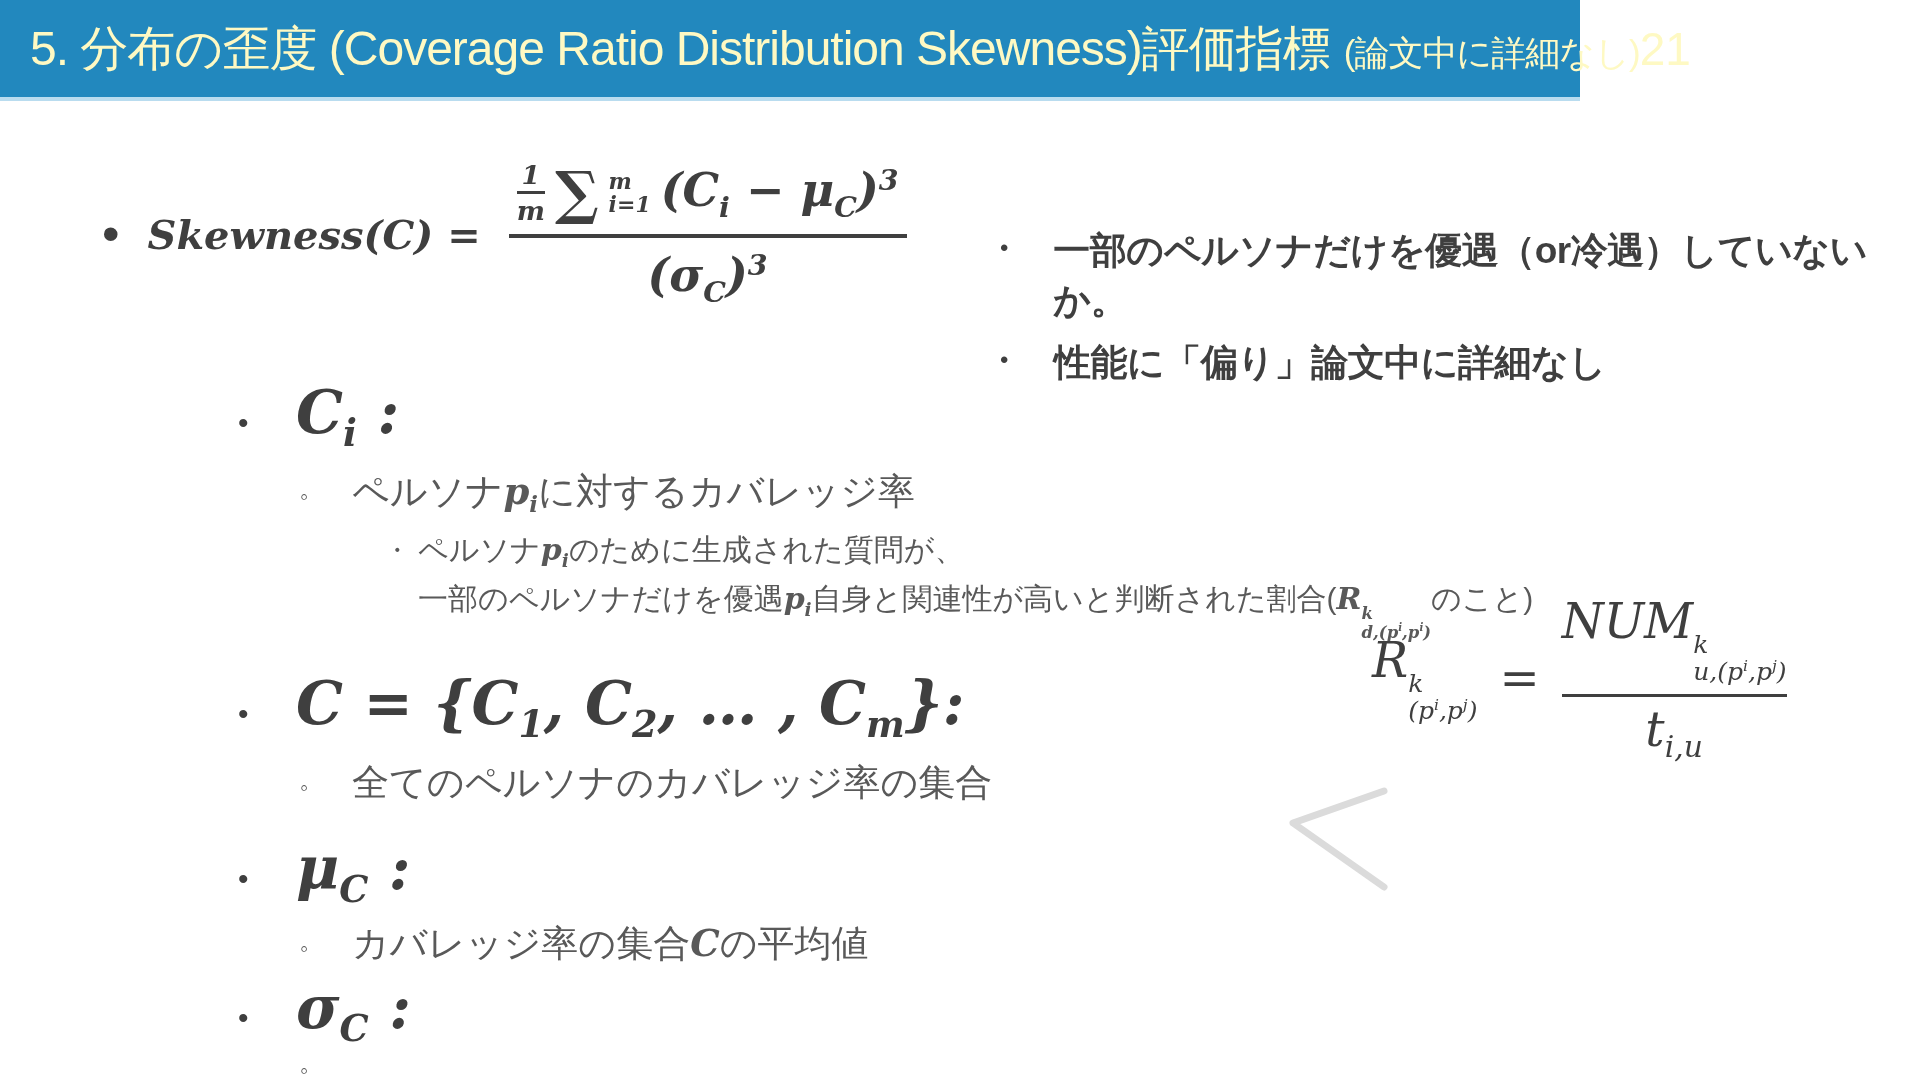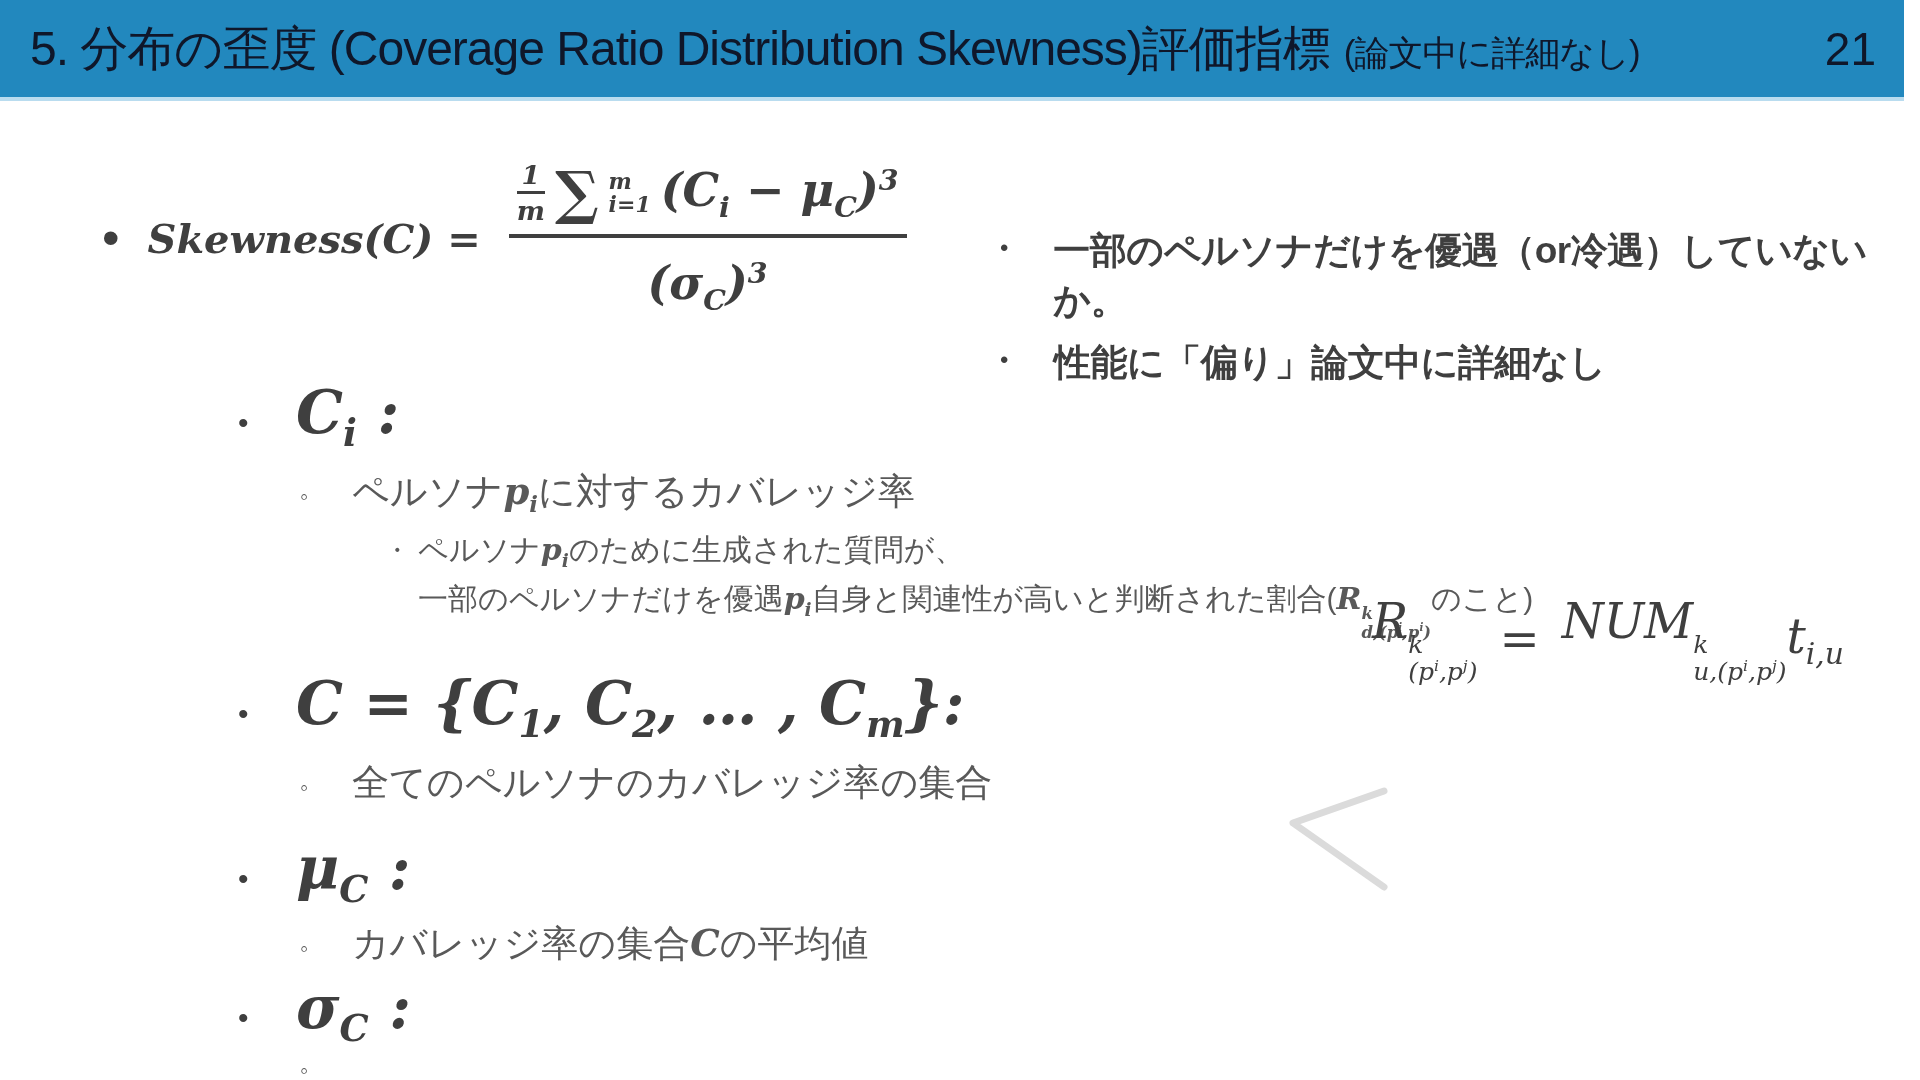--- a/index.html
+++ b/index.html
@@ -3,24 +3,24 @@
 <meta charset="utf-8">
 <style>
   html,body { margin:0; padding:0; background:#fff; }
   .slide {
     position:relative; width:1920px; height:1080px; overflow:hidden;
     background:#ffffff; font-family:"Liberation Sans","DejaVu Sans",sans-serif;
     color:#3F3F3F;
   }
   
   .header {
-    position:absolute; top:0; left:0; width:1904px; height:101px;
+    position:absolute; top:0; left:0; width:1580px; height:101px;
     background:#2288BE; border-bottom:4px solid #B9DCEF;
     display:flex; align-items:center; box-sizing:border-box;
-    padding:0 28px 0 30px; color:#0f172a; white-space:nowrap;
+    padding:0 28px 0 30px; color:#fef9c3; white-space:nowrap;
   }
   .h-title { font-size:48px; letter-spacing:-1px; }
   .h-note  { font-size:35px; margin-left:14px; position:relative; top:5px; letter-spacing:-1px; }
   .h-page  { margin-left:auto; font-size:46px; }
   
   .math { font-family:"DejaVu Serif","Liberation Serif",serif; font-style:italic; }
   .mb   { font-weight:700; }
   sub { font-size:0.62em; }
   sup { font-size:0.62em; }
   .ss { display:inline-flex; flex-direction:column; align-items:flex-start; line-height:1.05; vertical-align:-0.55em; }
@@ -29,21 +29,21 @@
   
   .skewness { position:absolute; left:102px; top:160px; display:flex; align-items:center; }
   .dot-lg { font-size:50px; margin-right:28px; line-height:1; }
   .sk-lhs { font-size:40px; margin-right:28px; }
   .sk-frac { font-size:46px; }
   .sk-num { display:flex; align-items:center; gap:10px; padding:0 8px 8px 8px; }
   .minifrac { display:inline-flex; flex-direction:column; align-items:center; font-size:0.58em; line-height:1.1; }
   .minifrac .mf-bar { align-self:stretch; border-top:3px solid #3F3F3F; height:0; margin:2px 0; }
   .sk-sum { font-size:58px; line-height:0.9; }
   .ss-sum { font-size:22px; vertical-align:-0.4em; }
-  .sk-den { padding-top:18px; }
+  .sk-den { padding-top:10px; }
   
   .goals { position:absolute; left:1000px; top:226px; width:930px; }
   .goal-row { display:flex; align-items:flex-start; }
   .goal-row + .goal-row { margin-top:12px; }
   .dot-sm { font-size:24px; width:54px; padding-top:8px; }
   .goal-text { font-size:37px; font-weight:700; line-height:1.35; letter-spacing:-0.5px; }
   
   .defs { position:absolute; left:238px; top:378px; }
   .l1 { display:flex; align-items:baseline; }
   .dot-md { font-size:30px; width:58px; }
@@ -51,21 +51,21 @@
   .term .colon { font-weight:700; }
   .l2 { display:flex; align-items:baseline; margin-left:62px; margin-top:12px; color:#595959; font-size:37px; }
   .circ { width:52px; font-size:23px; }
   .l3 { display:flex; margin-left:146px; margin-top:10px; color:#595959; font-size:30px; line-height:1.55; }
   .l3-bullet { width:34px; font-size:26px; padding-top:3px; }
   .mt28 { margin-top:28px; } .mt26 { margin-top:26px; } .mt8 { margin-top:8px; } .mt4 { margin-top:4px; }
   .sssm { font-size:0.55em; vertical-align:-0.6em; }
   
   .rformula { position:absolute; left:1372px; top:593px; display:flex; align-items:center; gap:22px; font-size:48px; }
   .rf-ss { font-size:25px; vertical-align:-0.6em; }
-  .rfrac { display:inline-flex; flex-direction:row; align-items:center; }
+  .rfrac { display:inline-flex; flex-direction:column; align-items:center; }
   .rfrac .rf-bar { align-self:stretch; border-top:3px solid #3F3F3F; height:0; margin:8px 0 4px 0; }
   .rf-eq { font-style:normal; }
   
   .bubble {
     position:absolute; left:1371px; top:781px; width:513px; height:233px;
     border:7px solid #DBDBDB; border-radius:36px; box-sizing:border-box;
     background:#fff; z-index:1;
     display:flex; flex-direction:column; justify-content:center; align-items:center;
   }
   .bubble-line { font-size:40px; font-weight:700; color:#C9C9C9; line-height:1.32; letter-spacing:1px; }

